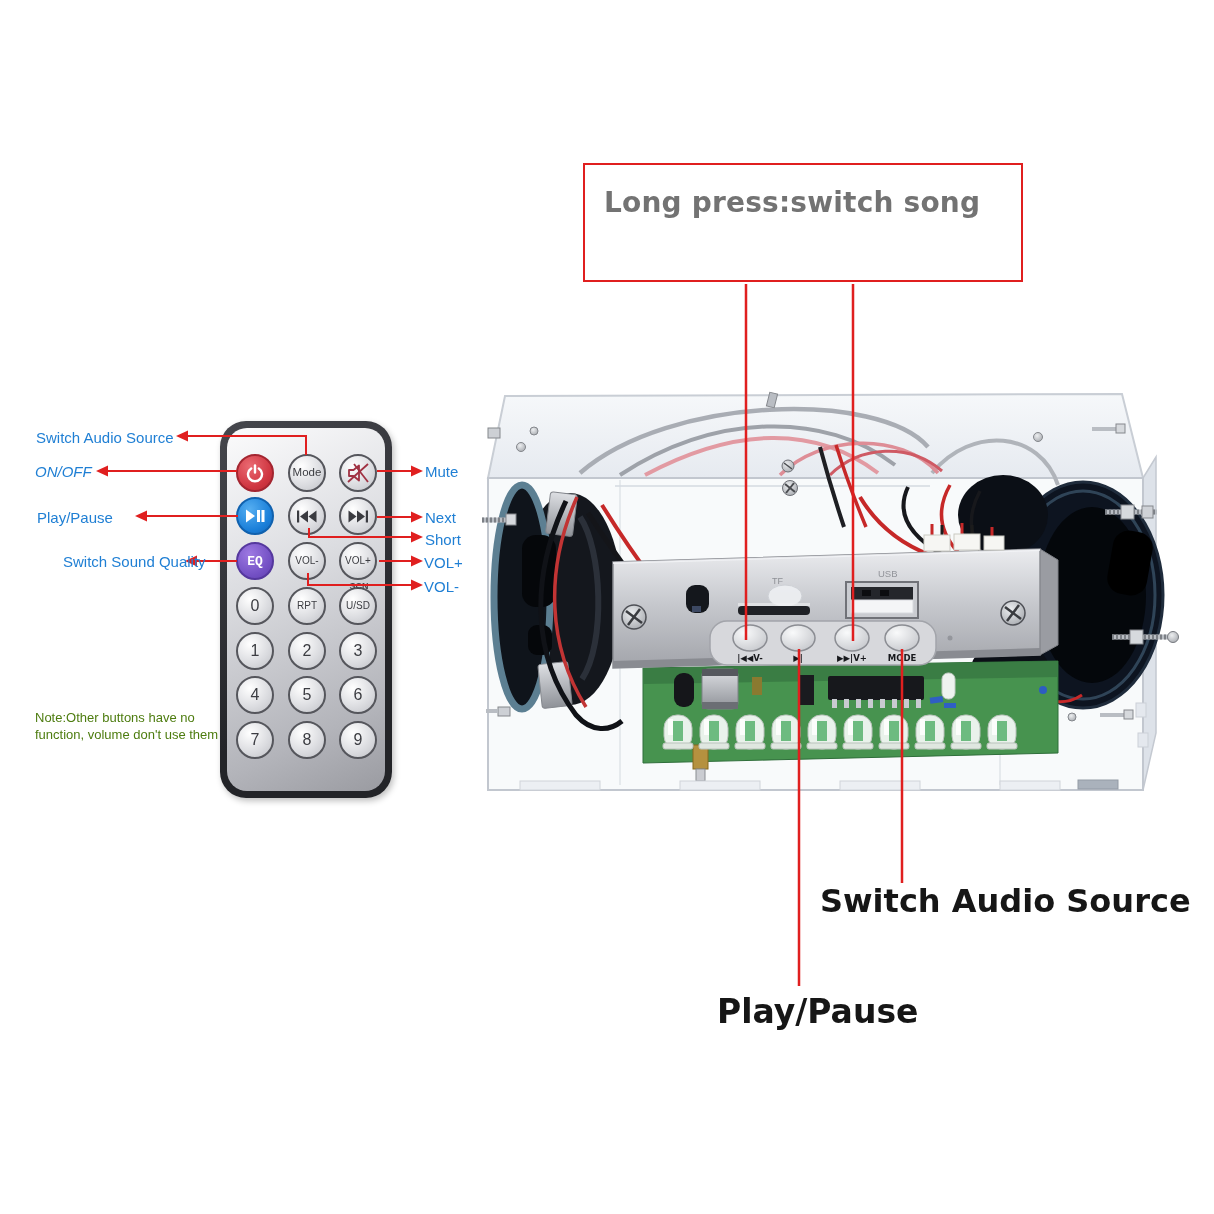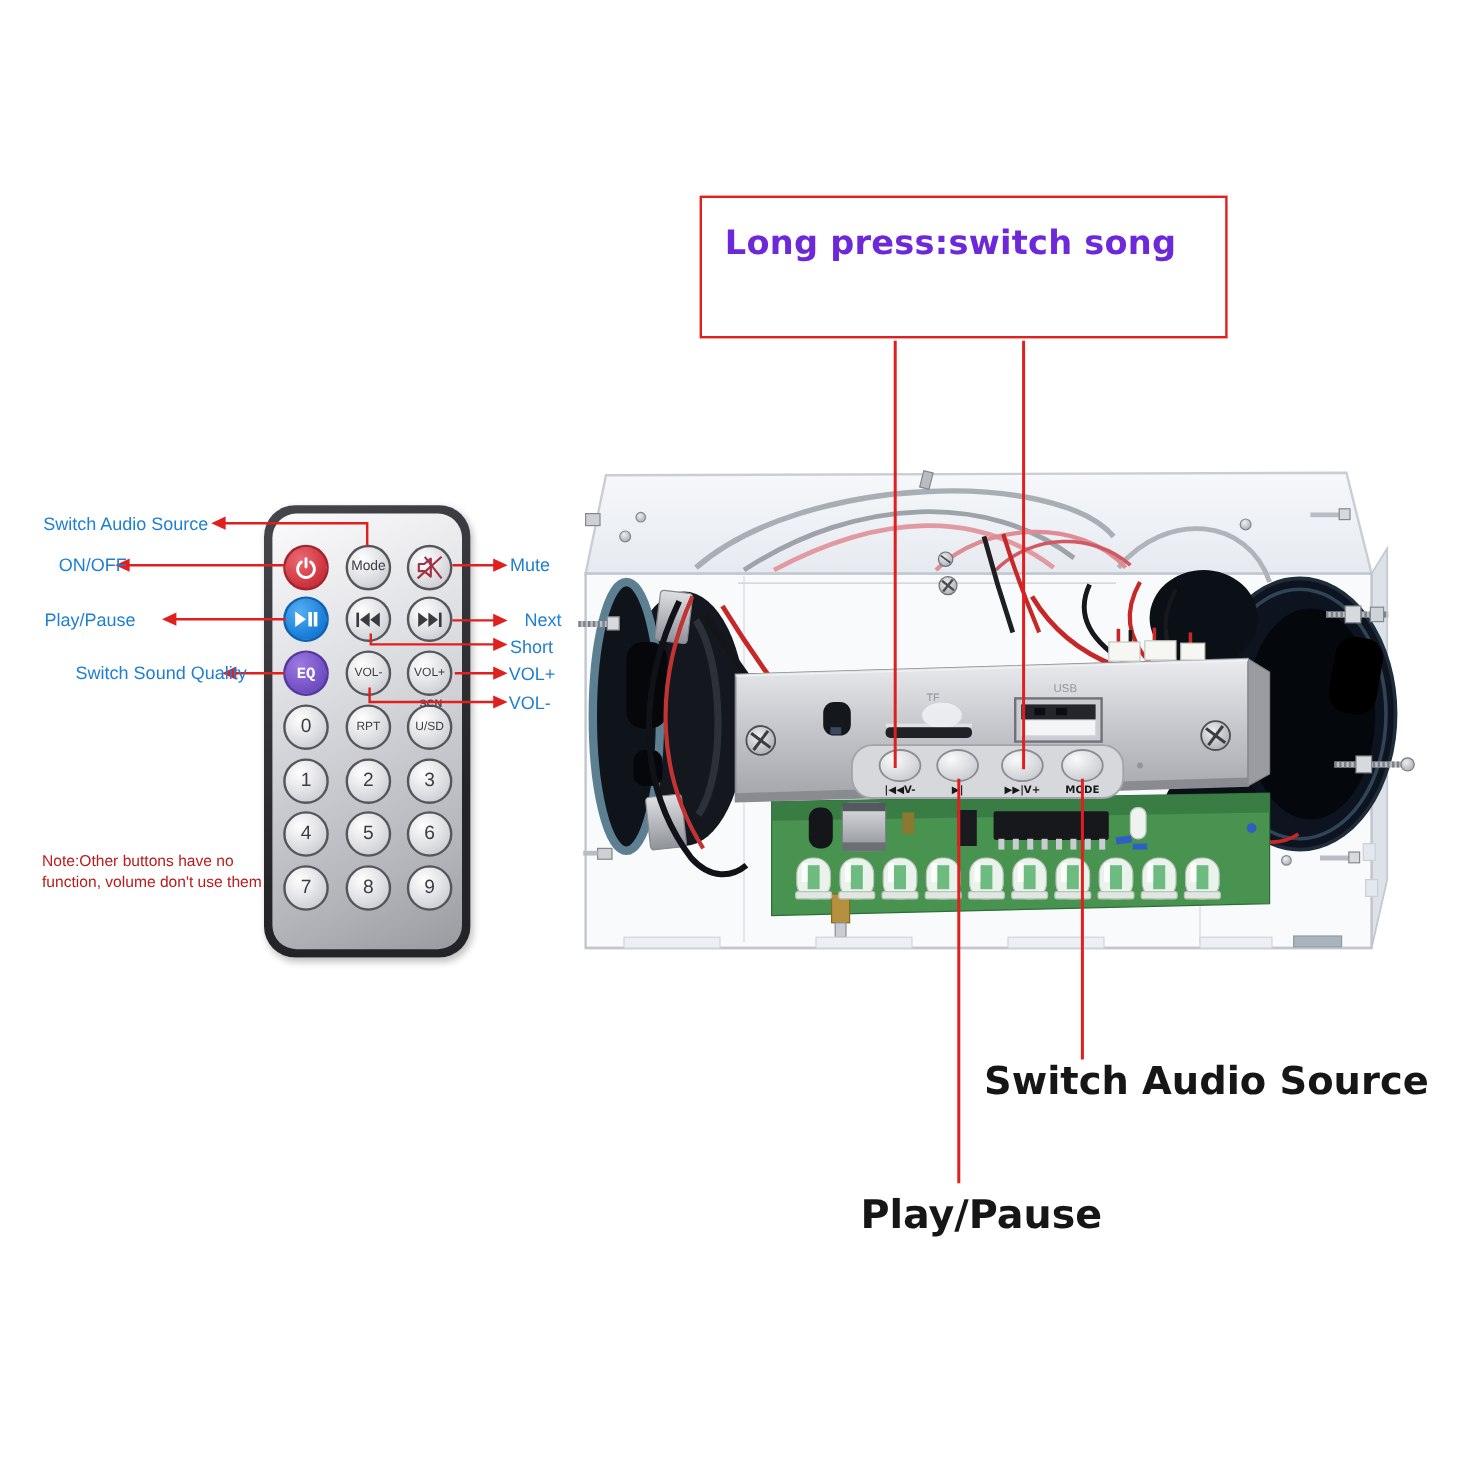--- a/index.html
+++ b/index.html
@@ -4,32 +4,32 @@
 <style>
   html,body{margin:0;padding:0;background:#ffffff;}
   body{width:1214px;height:1214px;overflow:hidden;font-family:"Liberation Sans",sans-serif;}
   #canvas{position:relative;width:1214px;height:1214px;background:#fff;}
 
   
   .callout{position:absolute;left:583px;top:163px;width:440px;height:119px;
     border:2.5px solid #e01f1f;box-sizing:border-box;background:#fff;z-index:6;}
   .callout .txt{position:absolute;left:19px;top:18px;
     font-family:"DejaVu Sans",sans-serif;font-weight:bold;font-size:28px;
-    line-height:39px;color:#6d28d9;letter-spacing:.2px;white-space:nowrap;}
+    line-height:39px;color:#737373;letter-spacing:.2px;white-space:nowrap;}
 
   
   .big-label{position:absolute;font-family:"DejaVu Sans",sans-serif;font-weight:bold;
     color:#161616;white-space:nowrap;z-index:6;}
   #lbl-switch-audio{left:820px;top:882px;font-size:32px;}
   #lbl-play-pause{left:717px;top:992px;font-size:33px;}
 
   
   .blue-label{position:absolute;color:#1f7fd4;font-size:15px;white-space:nowrap;z-index:6;}
   
-  .note{position:absolute;left:35px;top:709px;color:#b91c1c;font-size:13px;
+  .note{position:absolute;left:35px;top:709px;color:#4d7c0f;font-size:13px;
     line-height:17px;z-index:6;}
 
   
   .remote{position:absolute;left:220px;top:421px;width:172px;height:377px;
     background:linear-gradient(150deg,#46474d,#232428 70%);border-radius:26px;
     box-shadow:2px 3px 6px rgba(0,0,0,.25);z-index:3;}
   .remote .face{position:absolute;left:7px;top:7px;right:7px;bottom:7px;border-radius:20px;
     background:linear-gradient(155deg,#fbfbfc 0%,#dcdde1 38%,#b3b4ba 80%,#9a9ba1 100%);}
   .rbtn{position:absolute;width:38px;height:38px;border-radius:50%;
     display:flex;align-items:center;justify-content:center;box-sizing:border-box;
@@ -429,25 +429,25 @@
         <span class="lbl">8</span>
       </div>
     <div class="rbtn" style="left:119px;top:300px;">
         <span class="lbl">9</span>
       </div>
 
     <div class="scn">SCN</div>
   </div>
 
   <div class="blue-label" style="left:36px;top:429px;">Switch Audio Source</div>
-  <div class="blue-label" style="left:49px;top:463px;">ON/OFF</div>
+  <div class="blue-label" style="left:35px;top:463px;font-style:italic;">ON/OFF</div>
   <div class="blue-label" style="left:37px;top:509px;">Play/Pause</div>
   <div class="blue-label" style="left:35px;top:553px;margin-left:28px;">Switch Sound Quality</div>
   <div class="blue-label" style="left:425px;top:463px;">Mute</div>
-  <div class="blue-label" style="left:437px;top:509px;">Next</div>
+  <div class="blue-label" style="left:425px;top:509px;">Next</div>
   <div class="blue-label" style="left:425px;top:531px;">Short</div>
   <div class="blue-label" style="left:424px;top:554px;">VOL+</div>
   <div class="blue-label" style="left:424px;top:578px;">VOL-</div>
 
   <div class="note">
     <div>Note:Other buttons have no</div>
     <div>function, volume don't use them</div>
   </div>
 
   <svg id="overlay" width="1214" height="1214" viewBox="0 0 1214 1214">

